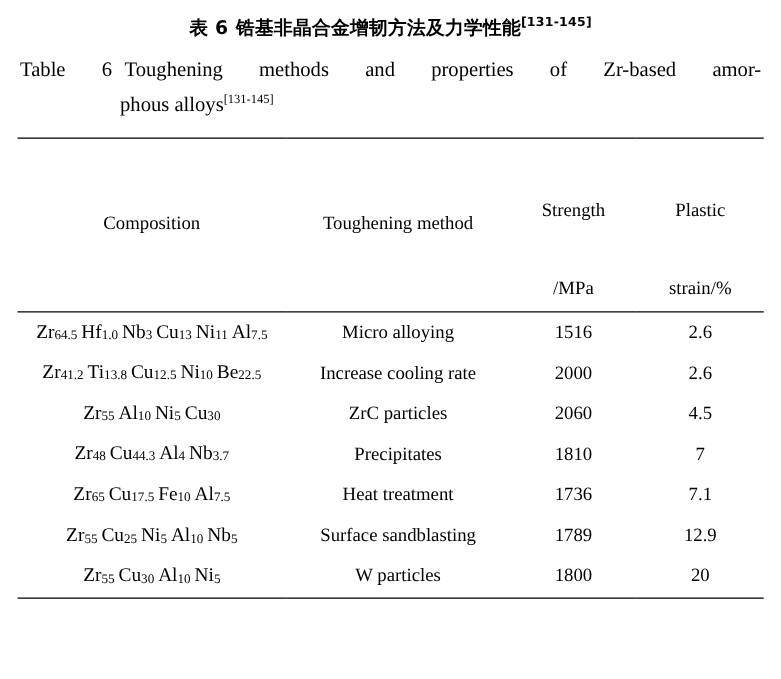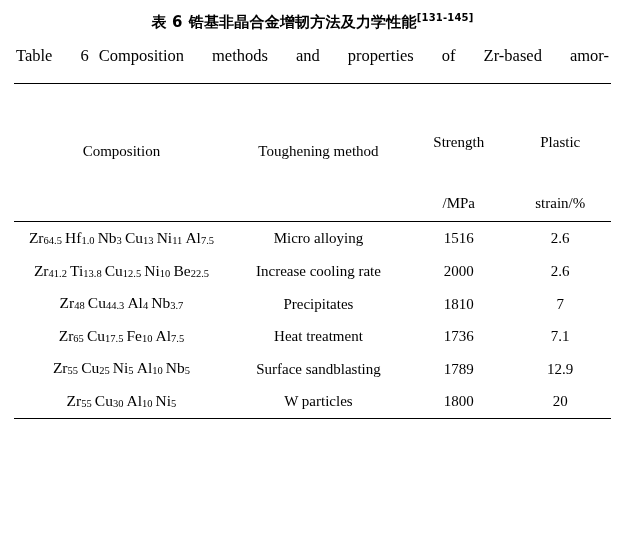--- a/index.html
+++ b/index.html
@@ -113,21 +113,24 @@
 </head>
 <body>
 
 <div class="page">
 
   <div class="caption-cn">
     <span class="num">表 6</span><span>锆基非晶合金增韧方法及力学性能</span><sup class="ref">[131-145]</sup>
   </div>
 
   <div class="caption-en">
-    <span class="lbl">Table 6</span><span>Composition methods and properties of Zr-based amor-</span>
+    <span class="lbl">Table 6</span><span>Toughening methods and properties of Zr-based amor-</span>
+  </div>
+  <div class="caption-en-l2">
+    <span>phous alloys</span><sup class="ref">[131-145]</sup>
   </div>
 
   <div class="tbl-wrap">
     <table class="data">
       <colgroup>
         <col class="col-comp">
         <col class="col-method">
         <col class="col-str">
         <col class="col-strain">
       </colgroup>
@@ -152,20 +155,26 @@
             <td class="rule-mid">1516</td>
             <td class="rule-mid">2.6</td>
           </tr>
           <tr>
             <td class="comp"><span>Zr<sub class="s">41.2</sub></span> <span>Ti<sub class="s">13.8</sub></span> <span>Cu<sub class="s">12.5</sub></span> <span>Ni<sub class="s">10</sub></span> <span>Be<sub class="s">22.5</sub></span></td>
             <td class="method">Increase cooling rate</td>
             <td>2000</td>
             <td>2.6</td>
           </tr>
           <tr>
+            <td class="comp"><span>Zr<sub class="s">55</sub></span> <span>Al<sub class="s">10</sub></span> <span>Ni<sub class="s">5</sub></span> <span>Cu<sub class="s">30</sub></span></td>
+            <td class="method">ZrC particles</td>
+            <td>2060</td>
+            <td>4.5</td>
+          </tr>
+          <tr>
             <td class="comp"><span>Zr<sub class="s">48</sub></span> <span>Cu<sub class="s">44.3</sub></span> <span>Al<sub class="s">4</sub></span> <span>Nb<sub class="s">3.7</sub></span></td>
             <td class="method">Precipitates</td>
             <td>1810</td>
             <td>7</td>
           </tr>
           <tr>
             <td class="comp"><span>Zr<sub class="s">65</sub></span> <span>Cu<sub class="s">17.5</sub></span> <span>Fe<sub class="s">10</sub></span> <span>Al<sub class="s">7.5</sub></span></td>
             <td class="method">Heat treatment</td>
             <td>1736</td>
             <td>7.1</td>

